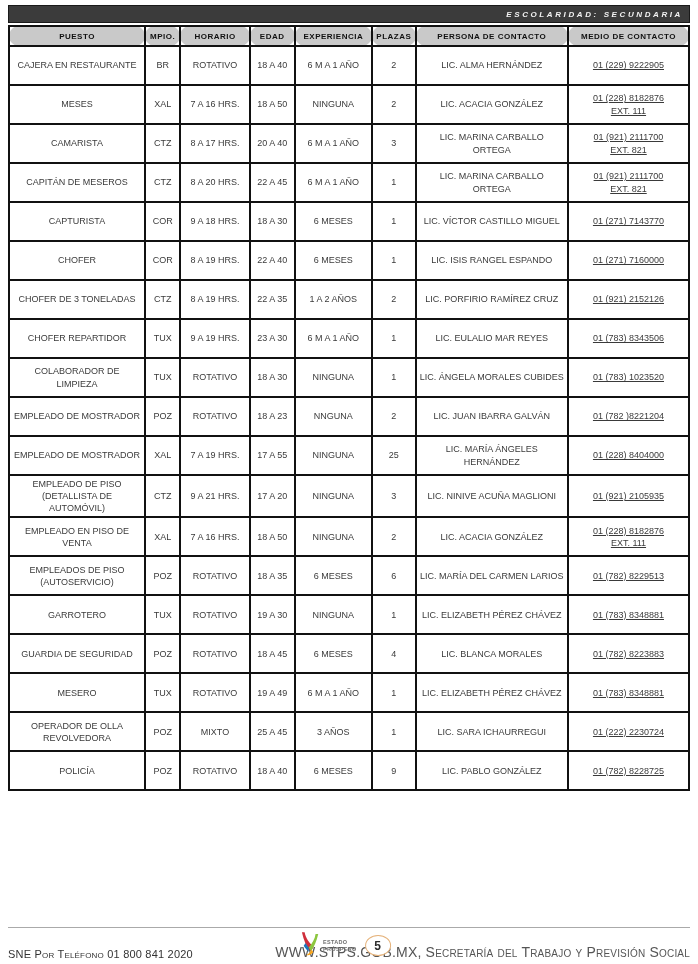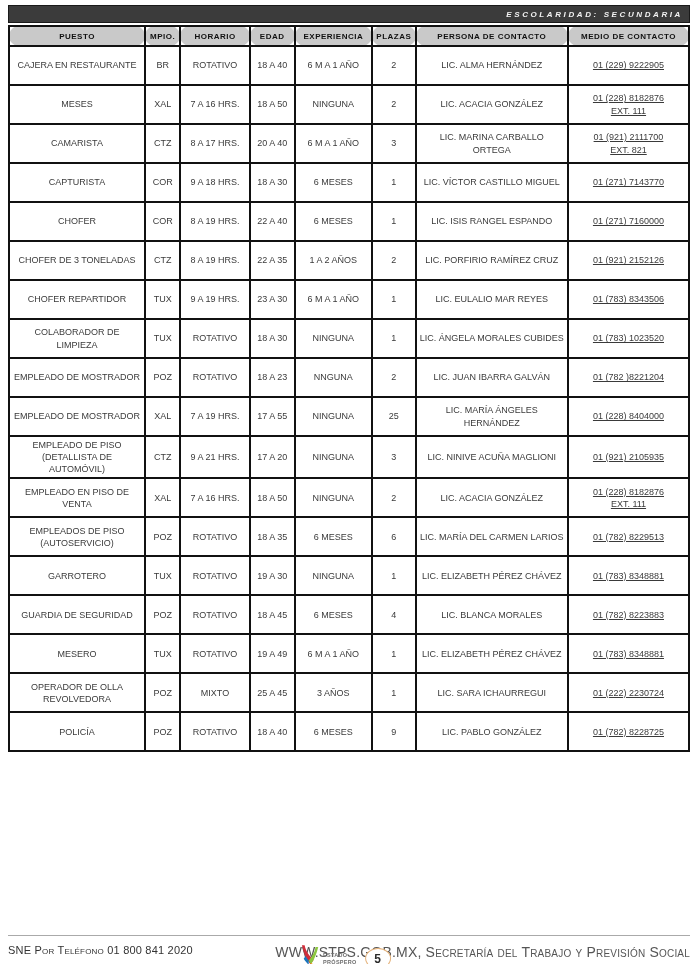--- a/index.html
+++ b/index.html
@@ -69,23 +69,23 @@
     line-height: 1.35;
     white-space: pre-line;
   }
   table.jobs td.phone {
     text-decoration: underline;
   }
 
   .footer {
     margin-top: auto;
     border-top: 1px solid #aaa;
-    padding-top: 8px;
+    padding-top: 16px;
     padding-bottom: 4px;
-    display: flex; align-items: flex-start; justify-content: space-between;
+    display: flex; align-items: flex-end; justify-content: space-between;
   }
   .footer-left {
     font-size: 11px;
     font-variant: small-caps;
     color: #333;
     letter-spacing: 0.2px;
   }
   .footer-center {
     display: flex; align-items: center; gap: 8px;
     position: absolute; left: 50%; transform: translateX(-54%);
@@ -172,20 +172,31 @@
           <td>CTZ</td>
           <td>8 A 17 HRS.</td>
           <td>20 A 40</td>
           <td>6 M A 1 AÑO</td>
           <td>3</td>
           <td>LIC. MARINA CARBALLO ORTEGA</td>
           <td class="phone">01 (921) 2111700
 EXT. 821</td>
         </tr>
         <tr>
+          <td>CAPITÁN DE MESEROS</td>
+          <td>CTZ</td>
+          <td>8 A 20 HRS.</td>
+          <td>22 A 45</td>
+          <td>6 M A 1 AÑO</td>
+          <td>1</td>
+          <td>LIC. MARINA CARBALLO ORTEGA</td>
+          <td class="phone">01 (921) 2111700
+EXT. 821</td>
+        </tr>
+        <tr>
           <td>CAPTURISTA</td>
           <td>COR</td>
           <td>9 A 18 HRS.</td>
           <td>18 A 30</td>
           <td>6 MESES</td>
           <td>1</td>
           <td>LIC. VÍCTOR CASTILLO MIGUEL</td>
           <td class="phone">01 (271) 7143770</td>
         </tr>
         <tr>

